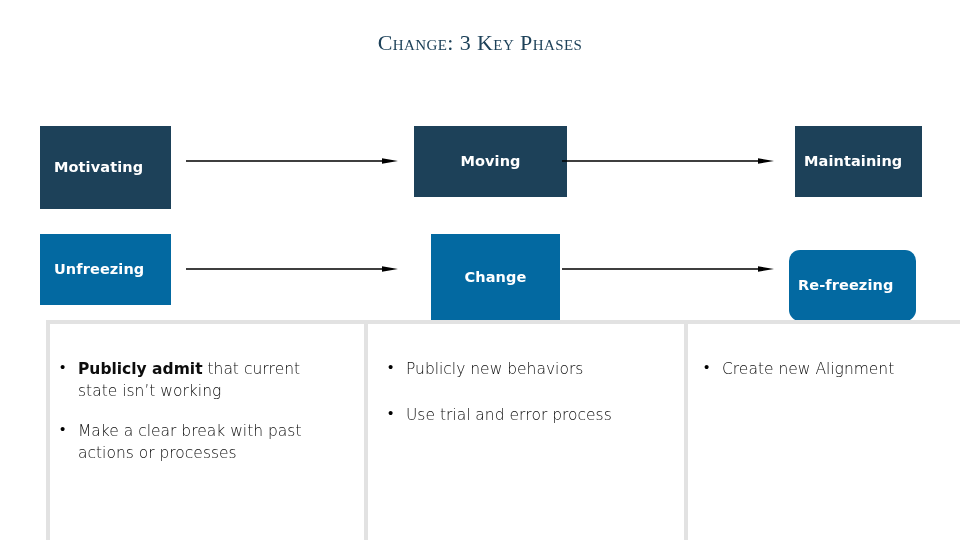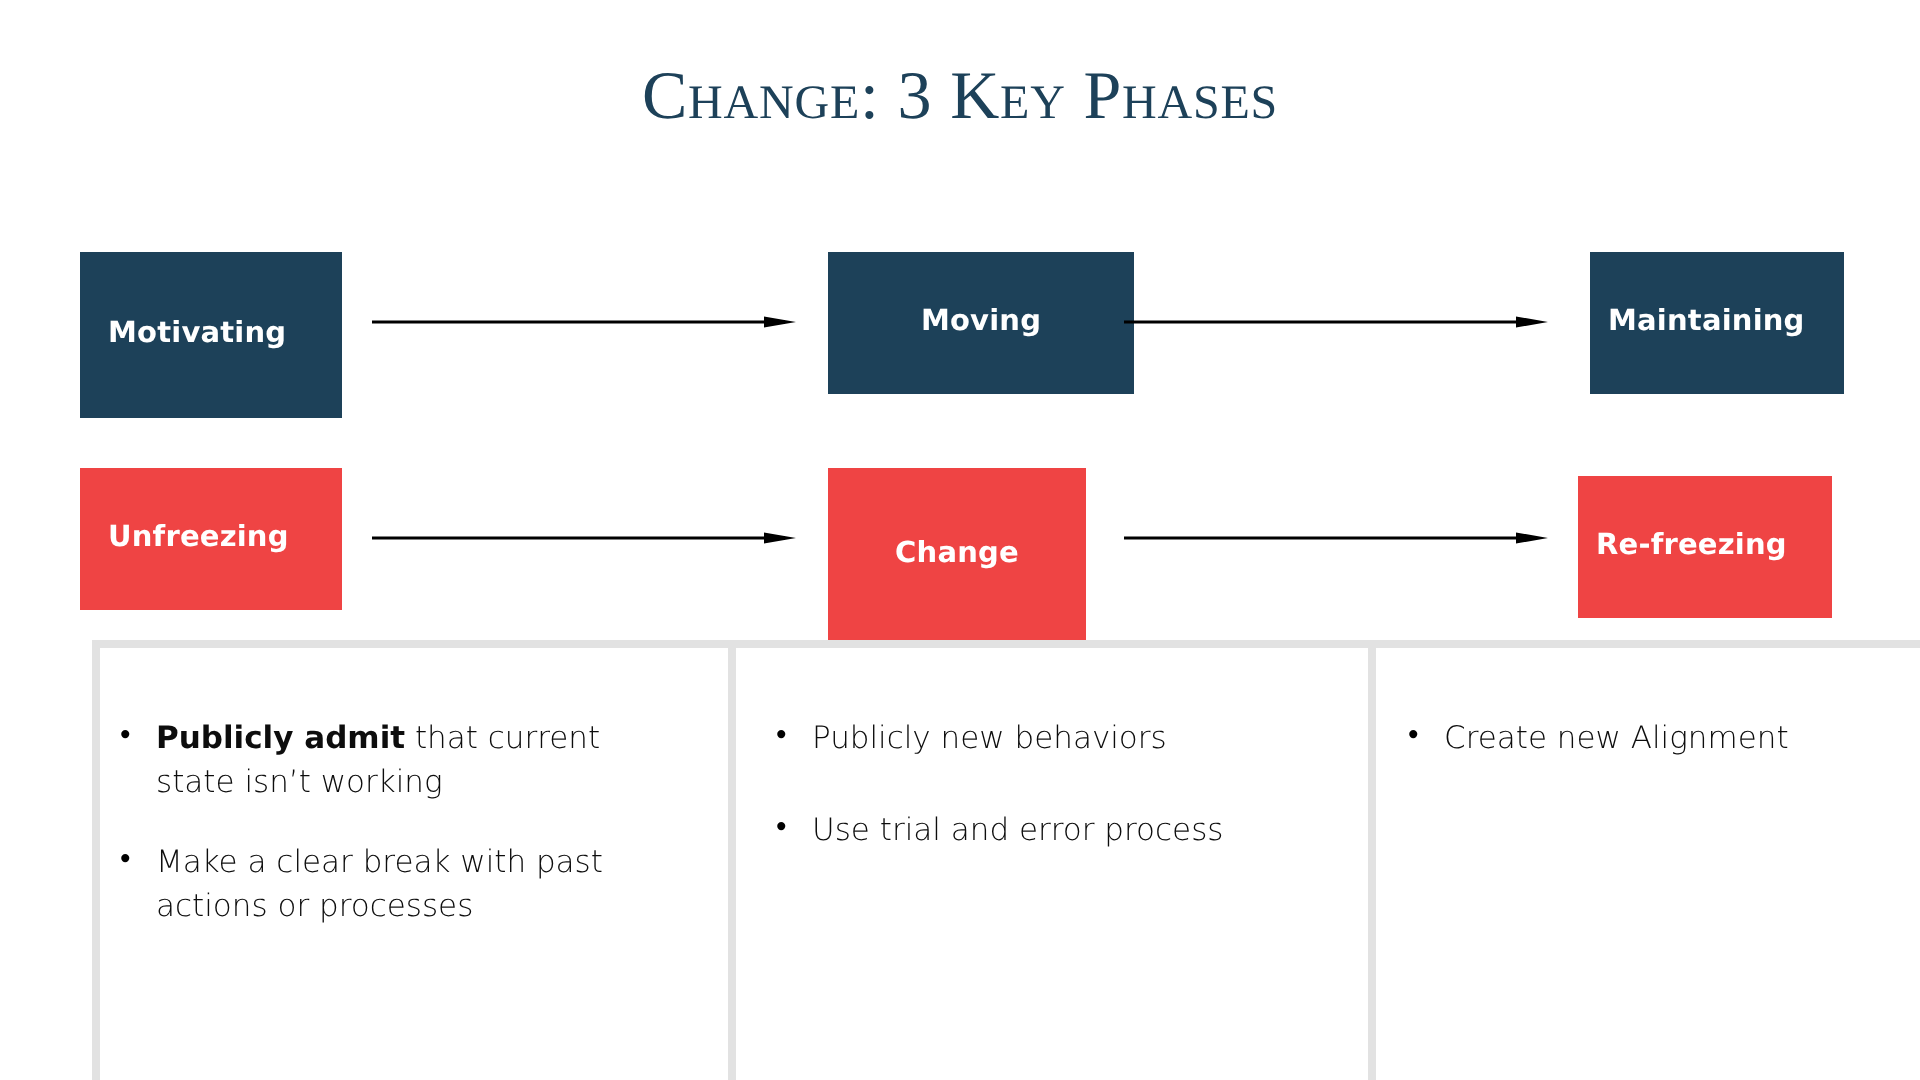--- a/index.html
+++ b/index.html
@@ -18,21 +18,21 @@
 
   
   .slide-title {
     position: absolute;
     left: 0;
     top: 30px;
     width: 960px;
     text-align: center;
     color: #1d4159;
     font-family: "Liberation Serif", "DejaVu Serif", serif;
-    font-size: 34px;
+    font-size: 22px;
     font-weight: 400;
     font-variant: small-caps;
     letter-spacing: 0.4px;
     white-space: nowrap;
   }
 
   
   .phase-box {
     position: absolute;
     display: flex;
@@ -40,30 +40,30 @@
     justify-content: center;
     color: #ffffff;
     font-size: 14.5px;
     font-weight: bold;
     letter-spacing: 0.1px;
     box-sizing: border-box;
     text-align: center;
     line-height: 1.1;
   }
   .navy { background: #1d4159; }
-  .brick { background: #ef4444; }
+  .brick { background: #0369a1; }
 
   
   #box-motivating  { left: 40px;  top: 126px; width: 131px; height: 83px; }
   #box-moving      { left: 414px; top: 126px; width: 153px; height: 71px; }
   #box-maintaining { left: 795px; top: 126px; width: 127px; height: 71px; }
   
   #box-unfreezing  { left: 40px;  top: 234px; width: 131px; height: 71px; }
-  #box-change      { left: 414px; top: 234px; width: 129px; height: 87px; }
-  #box-refreezing  { left: 789px; top: 238px; width: 127px; height: 71px; }
+  #box-change      { left: 431px; top: 234px; width: 129px; height: 87px; }
+  #box-refreezing  { left: 789px; top: 250px; width: 127px; height: 71px; border-radius: 11px; }
 
   
   #box-motivating  { justify-content: flex-start; padding-left: 14px; }
   #box-unfreezing  { justify-content: flex-start; padding-left: 14px; }
   #box-maintaining { justify-content: flex-start; padding-left: 9px; }
   #box-refreezing  { justify-content: flex-start; padding-left: 9px; }
 
   
   .arrow {
     position: absolute;

